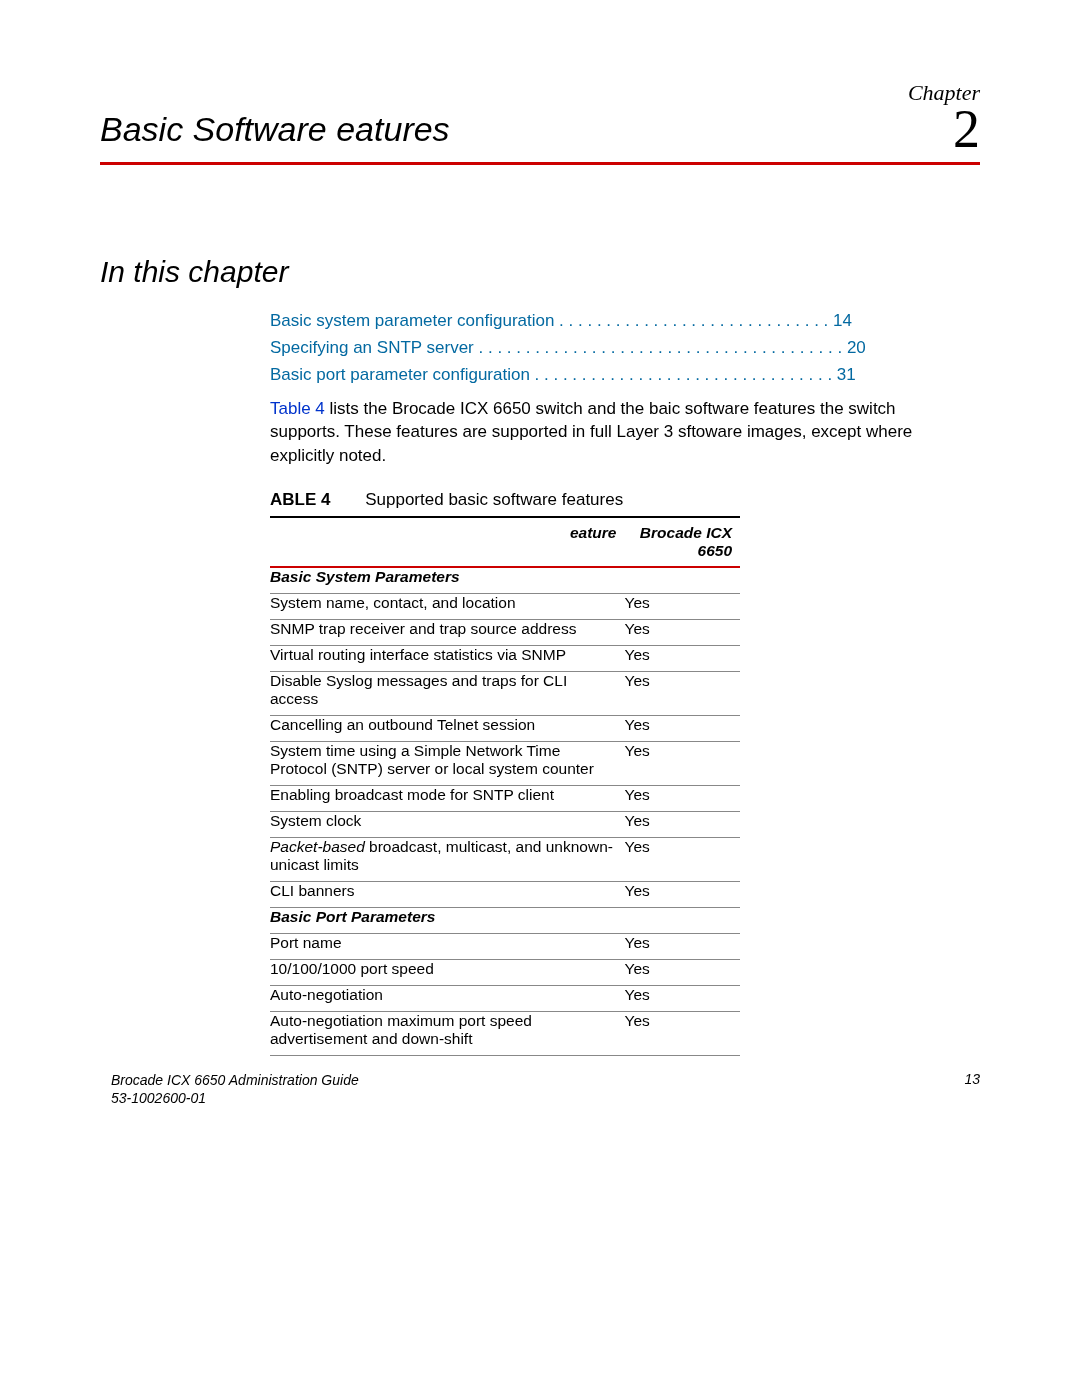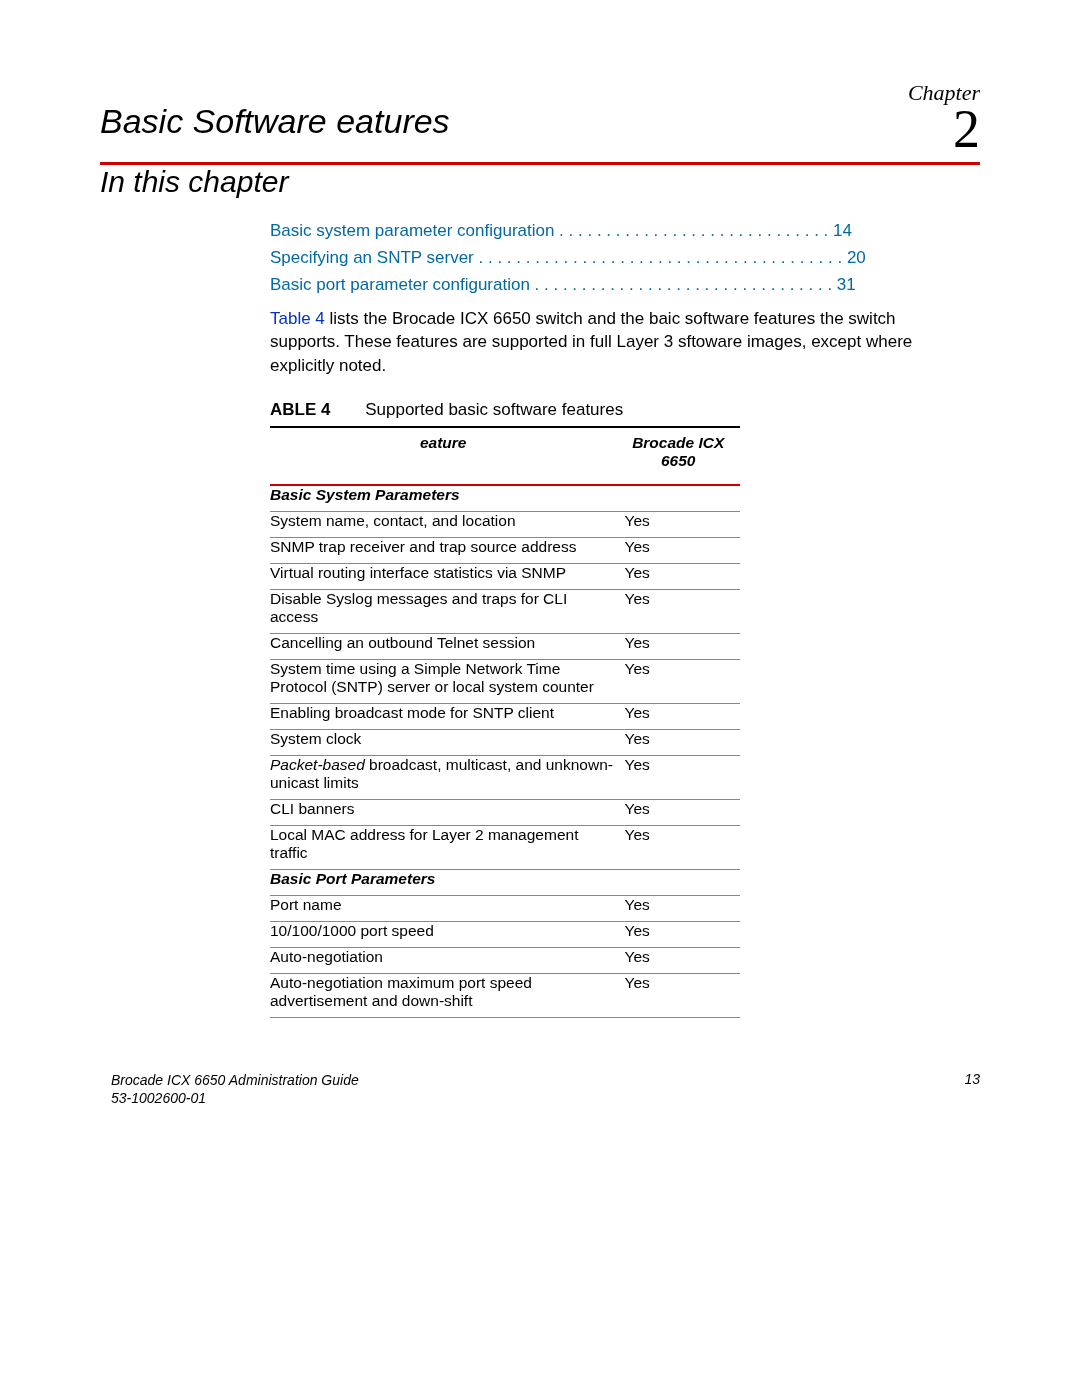--- a/index.html
+++ b/index.html
@@ -19,40 +19,41 @@
   .chapter-label {
     text-align: right;
     font-style: italic;
     font-size: 22px;
     font-family: Georgia, 'Times New Roman', serif;
     margin-bottom: -6px;
   }
   .chapter-title-row {
     display: flex;
     justify-content: space-between;
-    align-items: flex-start;
+    align-items: center;
     border-bottom: 3px solid #c00;
     padding-bottom: 6px;
     margin-top: 2px;
   }
   .chapter-title {
     font-style: italic;
     font-size: 34px;
     font-family: Arial, Helvetica, sans-serif;
     font-weight: normal;
   }
   .chapter-number {
     font-size: 54px;
     font-family: Georgia, 'Times New Roman', serif;
     line-height: 1;
   }
   .section-heading {
     font-style: italic;
     font-size: 30px;
     font-family: Arial, Helvetica, sans-serif;
+    margin-top: 90px;
     margin-bottom: 18px;
     font-weight: normal;
   }
   .toc {
     margin-left: 170px;
     margin-right: 60px;
     font-size: 17px;
     line-height: 1.6;
   }
   .toc-line {
@@ -78,24 +79,24 @@
     margin-right: 30px;
   }
   table.feature-table {
     margin-left: 170px;
     margin-top: 6px;
     border-collapse: collapse;
     font-size: 15.5px;
     width: 470px;
   }
   table.feature-table th {
-    text-align: center;
+    text-align: right;
     font-style: italic;
     font-weight: bold;
-    padding: 6px 8px 14px 0;
+    padding: 6px 8px 6px 0;
     vertical-align: top;
   }
   .thead-border-top { border-top: 2px solid #000; }
   .thead-border-bottom { border-bottom: 2px solid #c00; }
   table.feature-table td {
     padding: 0 8px 7px 0;
     vertical-align: top;
     border-bottom: 1px solid #888;
   }
   .section-row td {
@@ -192,24 +193,20 @@
           <td class="col-value">Yes</td>
         </tr>
         <tr>
           <td class="col-feature"><span class="em">Packet-based</span> broadcast, multicast, and unknown-unicast limits</td>
           <td class="col-value">Yes</td>
         </tr>
         <tr>
           <td class="col-feature">CLI banners</td>
           <td class="col-value">Yes</td>
         </tr>
-        <tr>
-          <td class="col-feature">Local MAC address for Layer 2 management traffic</td>
-          <td class="col-value">Yes</td>
-        </tr>
         <tr class="section-row">
           <td colspan="2">Basic Port Parameters</td>
         </tr>
         <tr>
           <td class="col-feature">Port name</td>
           <td class="col-value">Yes</td>
         </tr>
         <tr>
           <td class="col-feature">10/100/1000 port speed</td>
           <td class="col-value">Yes</td>

